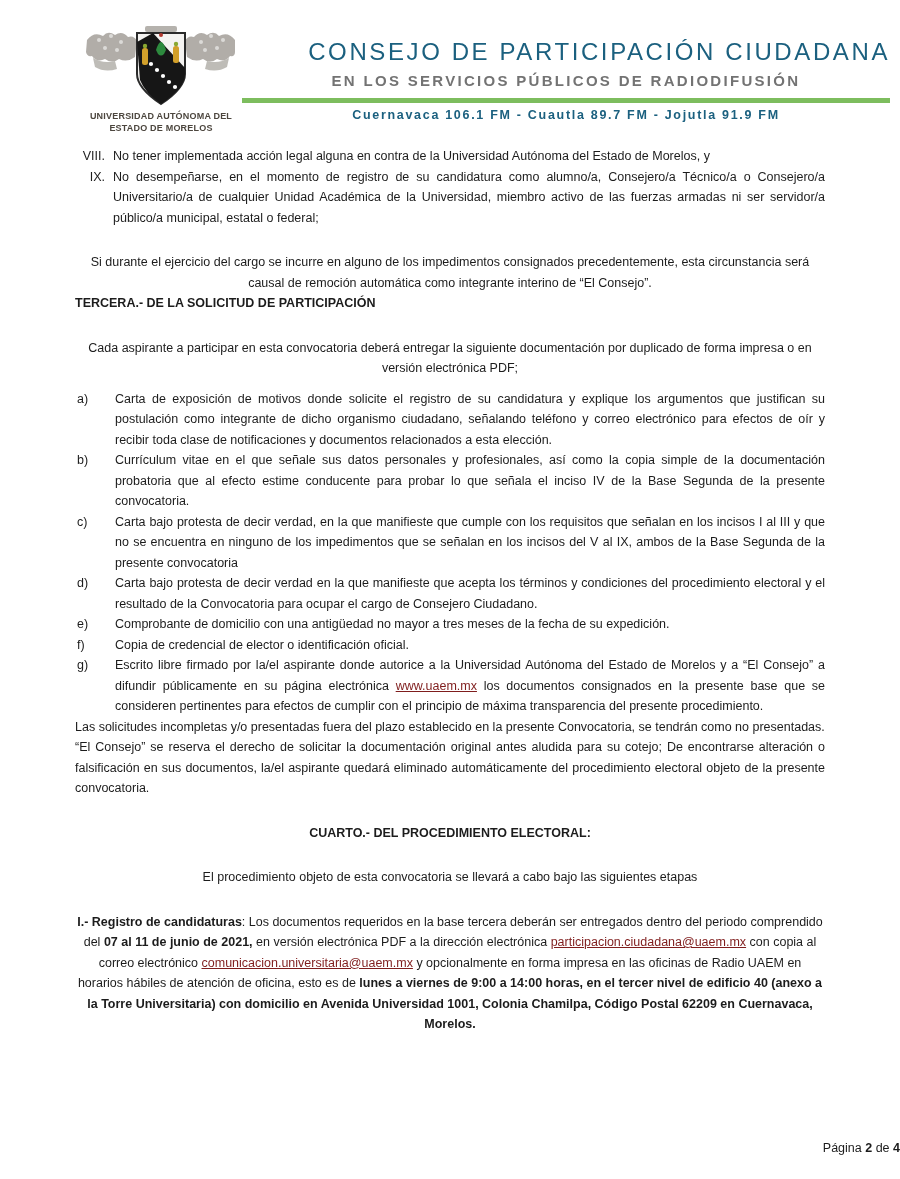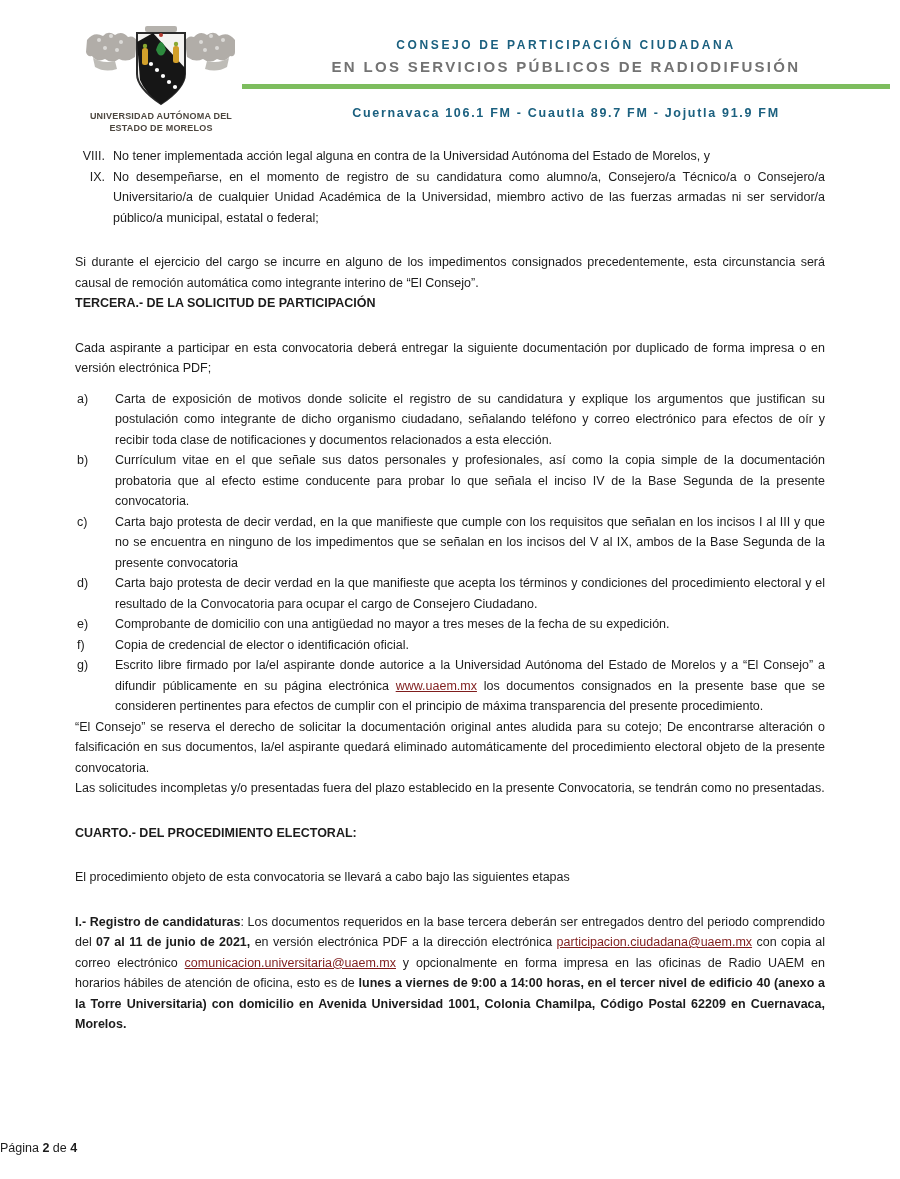--- a/index.html
+++ b/index.html
@@ -5,41 +5,41 @@
   html,body { margin:0; padding:0; background:#ffffff; }
   body { font-family:"Liberation Sans", sans-serif; }
   .page { position:relative; width:900px; height:1179px; background:#fff; overflow:hidden; }
 
   
   .header { display:flex; padding:26px 10px 0 80px; }
   .logo-col { flex:0 0 162px; width:162px; text-align:center; }
   .logo-col svg { display:block; margin:0 auto; }
   .uni-name { font-size:9px; font-weight:bold; color:#4c463e; letter-spacing:.2px; line-height:11.5px; margin-top:3px;text-align:center; }
   .title-col { flex:1 1 auto; padding-top:12px; min-width:0; }
-  .title1 { text-align:center; color:#1b607f; font-weight:bold; font-size:12px; letter-spacing:2.6px; white-space:nowrap; }
+  .title1 { text-align:right; color:#1b607f; font-weight:normal; font-size:24px; letter-spacing:2.6px; white-space:nowrap; }
   .title2 { text-align:center; color:#737373; font-weight:bold; font-size:15px; letter-spacing:2.3px; margin-top:6px; white-space:nowrap; }
   .divider { height:5px; background:#7dbd5e; margin-top:9px; }
-  .stations { text-align:center; color:#1b607f; font-weight:bold; font-size:12.5px; letter-spacing:1.7px; margin-top:17px; white-space:nowrap; }
+  .stations { text-align:center; color:#1b607f; font-weight:bold; font-size:12.5px; letter-spacing:1.7px; margin-top:5px; white-space:nowrap; }
 
   
   .doc-body { position:absolute; left:75px; right:75px; top:146px; font-size:12.5px; line-height:20.5px; color:#1c1c1c; }
   .para { text-align:justify; }
   .li { display:flex; }
   .li .marker { flex:0 0 30px; width:30px; }
   .roman .marker { text-align:right; }
   .alpha .marker { text-align:left; padding-left:2px; }
   .li .txt { flex:1 1 auto; margin-left:8px; text-align:justify; min-width:0; }
   .heading { font-weight:bold; text-align:left; }
   .link { color:#7f1d1d; text-decoration:underline; cursor:pointer; }
-  .mt-a { margin-top:24px; }
+  .mt-a { margin-top:24px;text-align:center; }
   .mt-b { }
   .mt-c { margin-top:10px; }
 
   
-  .footer { position:absolute; left:0; right:0; bottom:24px; text-align:left; font-size:12.5px; color:#1c1c1c; }
+  .footer { position:absolute; left:0; right:0; bottom:24px; text-align:right; font-size:12.5px; color:#1c1c1c; }
 </style>
 </head>
 <body>
 
 <div class="page">
 
   <div class="header">
     <div class="logo-col">
       <svg width="152" height="82" viewBox="0 0 152 82">
 
@@ -146,23 +146,23 @@
       <div class="li">
         <span class="marker">f)</span>
         <span class="txt">Copia de credencial de elector o identificación oficial.</span>
       </div>
       <div class="li">
         <span class="marker">g)</span>
         <span class="txt"><span>Escrito libre firmado por la/el aspirante donde autorice a la Universidad Autónoma del Estado de Morelos y a “El Consejo” a difundir públicamente en su página electrónica </span><a class="link">www.uaem.mx</a><span> los documentos consignados en la presente base que se consideren pertinentes para efectos de cumplir con el principio de máxima transparencia del presente procedimiento.</span></span>
       </div>
     </div>
 
+    <div class="para mt-b">Las solicitudes incompletas y/o presentadas fuera del plazo establecido en la presente Convocatoria, se tendrán como no presentadas.</div>
+
     <div class="para mt-b">“El Consejo” se reserva el derecho de solicitar la documentación original antes aludida para su cotejo; De encontrarse alteración o falsificación en sus documentos, la/el aspirante quedará eliminado automáticamente del procedimiento electoral objeto de la presente convocatoria.</div>
-
-    <div class="para mt-b">Las solicitudes incompletas y/o presentadas fuera del plazo establecido en la presente Convocatoria, se tendrán como no presentadas.</div>
 
     <div class="heading mt-a">CUARTO.- DEL PROCEDIMIENTO ELECTORAL:</div>
 
     <div class="para mt-a">El procedimiento objeto de esta convocatoria se llevará a cabo bajo las siguientes etapas</div>
 
     <div class="para mt-a"><b>I.- Registro de candidaturas</b><span>: Los documentos requeridos en la base tercera deberán ser entregados dentro del periodo comprendido del </span><b>07 al 11 de junio de 2021,</b><span> en versión electrónica PDF a la dirección electrónica </span><a class="link">participacion.ciudadana@uaem.mx</a><span> con copia al correo electrónico </span><a class="link">comunicacion.universitaria@uaem.mx</a><span> y opcionalmente en forma impresa en las oficinas de Radio UAEM en horarios hábiles de atención de oficina, esto es de </span><b>lunes a viernes de 9:00 a 14:00 horas, en el tercer nivel de edificio 40 (anexo a la Torre Universitaria) con domicilio en Avenida Universidad 1001, Colonia Chamilpa, Código Postal 62209 en Cuernavaca, Morelos.</b></div>
 
   </div>
 
   <div class="footer"><span>Página </span><b>2</b><span> de </span><b>4</b></div>

